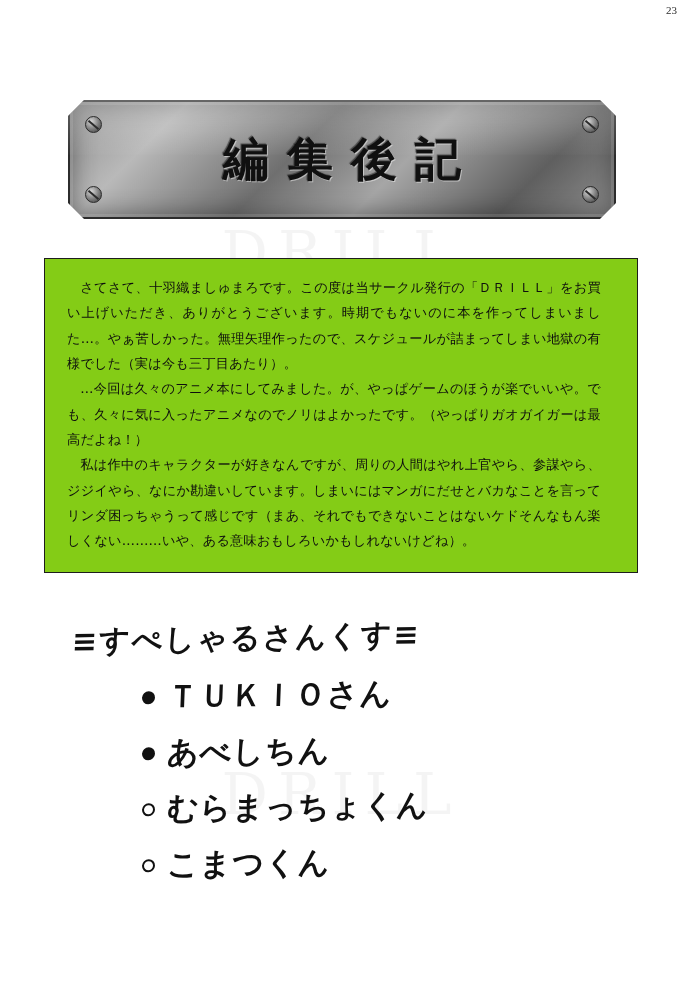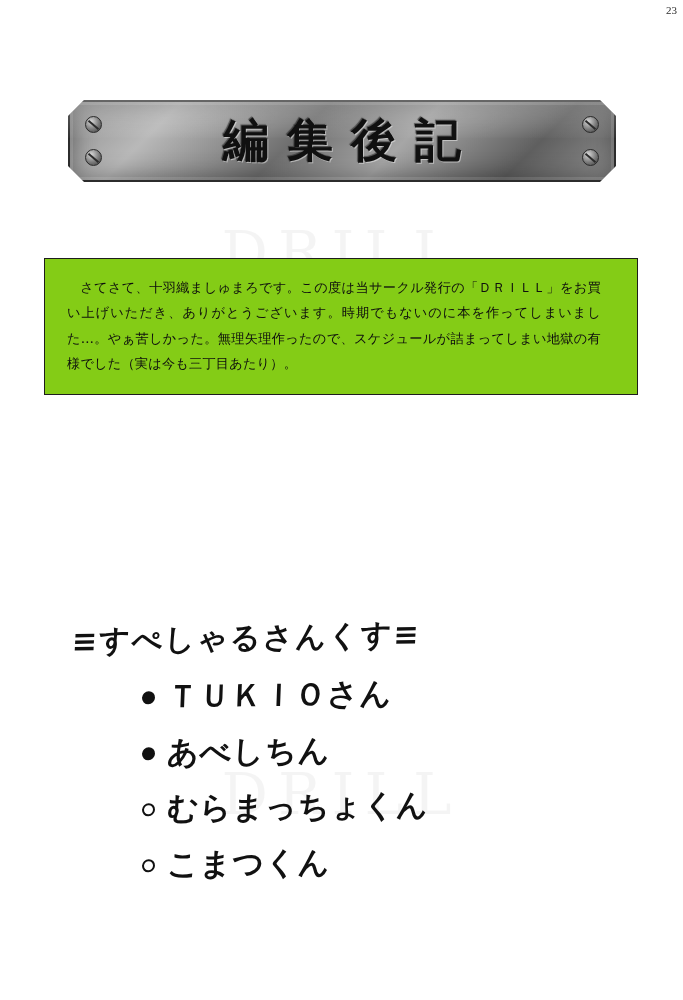--- a/index.html
+++ b/index.html
@@ -26,21 +26,21 @@
     letter-spacing: 0px;
     margin-left: 21px;
   }
 
   
   .plaque-wrap {
     position: absolute;
     left: 68px;
     top: 100px;
     width: 548px;
-    height: 82px;
+    height: 119px;
   }
   .plaque {
     position: absolute;
     inset: 0;
     background: linear-gradient(135deg, #8d8d8d 0%, #b9b9b9 18%, #6f6f6f 42%, #a6a6a6 60%, #5f5f5f 82%, #909090 100%);
     border: 2px solid #2c2c2c;
     box-shadow: inset 0 0 0 3px rgba(255,255,255,0.12),
                 inset 0 0 26px rgba(0,0,0,0.45);
     
     clip-path: polygon(16px 0, calc(100% - 16px) 0, 100% 16px, 100% calc(100% - 16px), calc(100% - 16px) 100%, 16px 100%, 0 calc(100% - 16px), 0 16px);
@@ -193,20 +193,22 @@
   <div class="plaque-sheen"></div>
   <div class="plaque-title">編集後記</div>
   <div class="screw tl"></div>
   <div class="screw tr"></div>
   <div class="screw bl"></div>
   <div class="screw br"></div>
 </div>
 
 <div class="textbox">
   <p>さてさて、十羽織ましゅまろです。この度は当サークル発行の「ＤＲＩＬＬ」をお買い上げいただき、ありがとうございます。時期でもないのに本を作ってしまいました…。やぁ苦しかった。無理矢理作ったので、スケジュールが詰まってしまい地獄の有様でした（実は今も三丁目あたり）。</p>
+  <p>…今回は久々のアニメ本にしてみました。が、やっぱゲームのほうが楽でいいや。でも、久々に気に入ったアニメなのでノリはよかったです。（やっぱりガオガイガーは最高だよね！）</p>
+  <p>私は作中のキャラクターが好きなんですが、周りの人間はやれ上官やら、参謀やら、ジジイやら、なにか勘違いしています。しまいにはマンガにだせとバカなことを言ってリンダ困っちゃうって感じです（まあ、それでもできないことはないケドそんなもん楽しくない………いや、ある意味おもしろいかもしれないけどね）。</p>
 </div>
 
 <div class="credits">
   <div class="credits-head">≡すぺしゃるさんくす≡</div>
   <ul class="credit-list">
     <li>
       <span class="bullet-dot filled"></span>
       <span>ＴＵＫＩＯさん</span>
     </li>
     <li>

